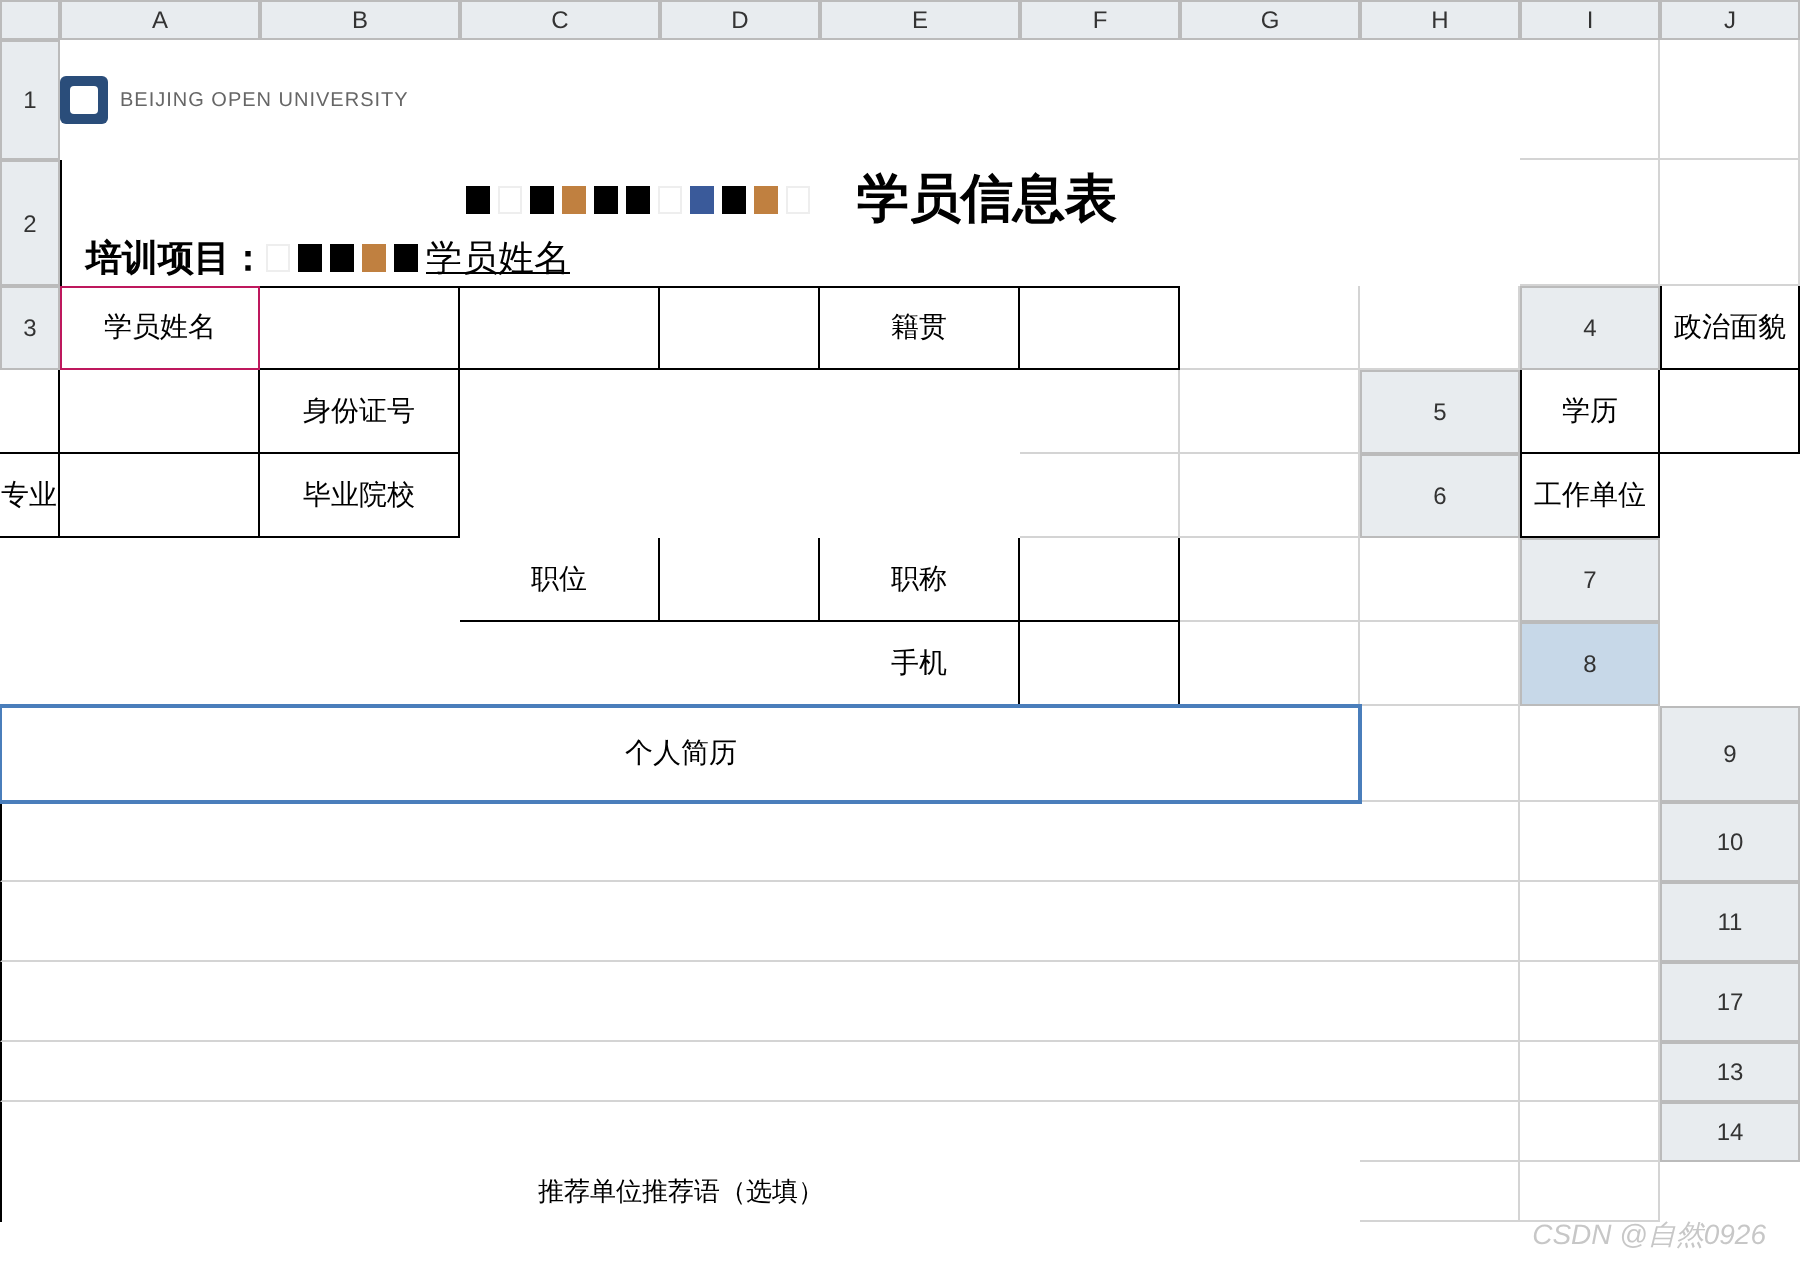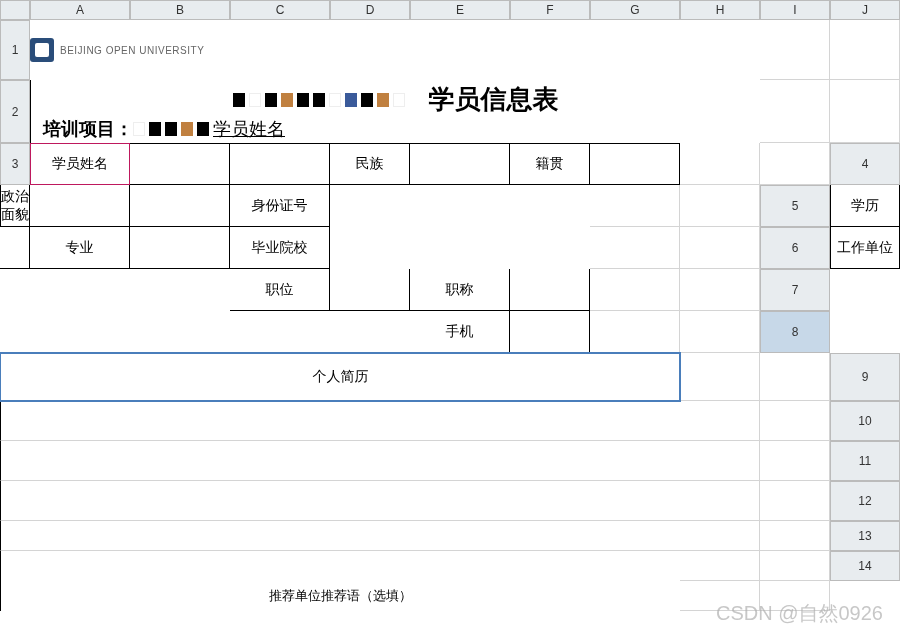--- a/index.html
+++ b/index.html
@@ -107,21 +107,22 @@
     .pix.b { background: #000; }
     .pix.o { background: #c08040; }
     .pix.bl { background: #3a5a9a; }
     .pix.w { background: #fff; border:1px solid #eee; }
     
     .watermark {
       position: absolute;
       bottom: 10px;
       right: 20px;
       color: #b0b0b0;
-      font-size: 20px;
+      font-size: 14px;
+      font-style: italic;
       opacity: 0.7;
       pointer-events: none;
       margin-left: 24px;
     }
     .corner {
       background: #e8ecef;
       border: 1px solid #bbb;
     }
   </style>
 </head>
@@ -182,21 +183,20 @@
       </span>
     </div>
   </div>
   <div class="cell row-2"></div>
   <div class="cell row-2"></div>
 
   <div class="row-header" style="min-height:42px;display:flex;align-items:center;justify-content:center">3</div>
   <div class="cell form-border">学员姓名</div>
   <div class="cell form-border-top form-border-bottom form-border-right"></div>
   <div class="cell form-border-top form-border-bottom form-border-right"></div>
-  <div class="cell form-border-top form-border-bottom form-border-right">民族</div>
   <div class="cell form-border-top form-border-bottom form-border-right"></div>
   <div class="cell form-border-top form-border-bottom form-border-right">籍贯</div>
   <div class="cell form-border-top form-border-bottom form-border-right"></div>
   <div class="cell"></div>
   <div class="cell"></div>
 
   <div class="row-header" style="min-height:42px;display:flex;align-items:center;justify-content:center">4</div>
   <div class="cell form-border-left form-border-bottom form-border-right">政治面貌</div>
   <div class="cell form-border-bottom form-border-right"></div>
   <div class="cell form-border-bottom form-border-right"></div>
@@ -245,21 +245,21 @@
   <div class="row-header" style="min-height:40px;display:flex;align-items:center;justify-content:center">10</div>
   <div class="cell form-border-left form-border-right no-grid-border" style="grid-column:span 8;border-bottom:1px solid #d4d4d4"></div>
   <div class="cell"></div>
   <div class="cell"></div>
 
   <div class="row-header" style="min-height:40px;display:flex;align-items:center;justify-content:center">11</div>
   <div class="cell form-border-left form-border-right no-grid-border" style="grid-column:span 8;border-bottom:1px solid #d4d4d4"></div>
   <div class="cell"></div>
   <div class="cell"></div>
 
-  <div class="row-header" style="min-height:40px;display:flex;align-items:center;justify-content:center">12</div>
+  <div class="row-header" style="min-height:40px;display:flex;align-items:center;justify-content:center">17</div>
   <div class="cell form-border-left form-border-right no-grid-border" style="grid-column:span 8;border-bottom:1px solid #d4d4d4"></div>
   <div class="cell"></div>
   <div class="cell"></div>
 
   <div class="row-header" style="min-height:20px;display:flex;align-items:center;justify-content:center">13</div>
   <div class="cell form-border-left form-border-right form-border-bottom no-grid-border" style="grid-column:span 8"></div>
   <div class="cell"></div>
   <div class="cell"></div>
 
   <div class="row-header" style="min-height:24px;display:flex;align-items:center;justify-content:center">14</div>

